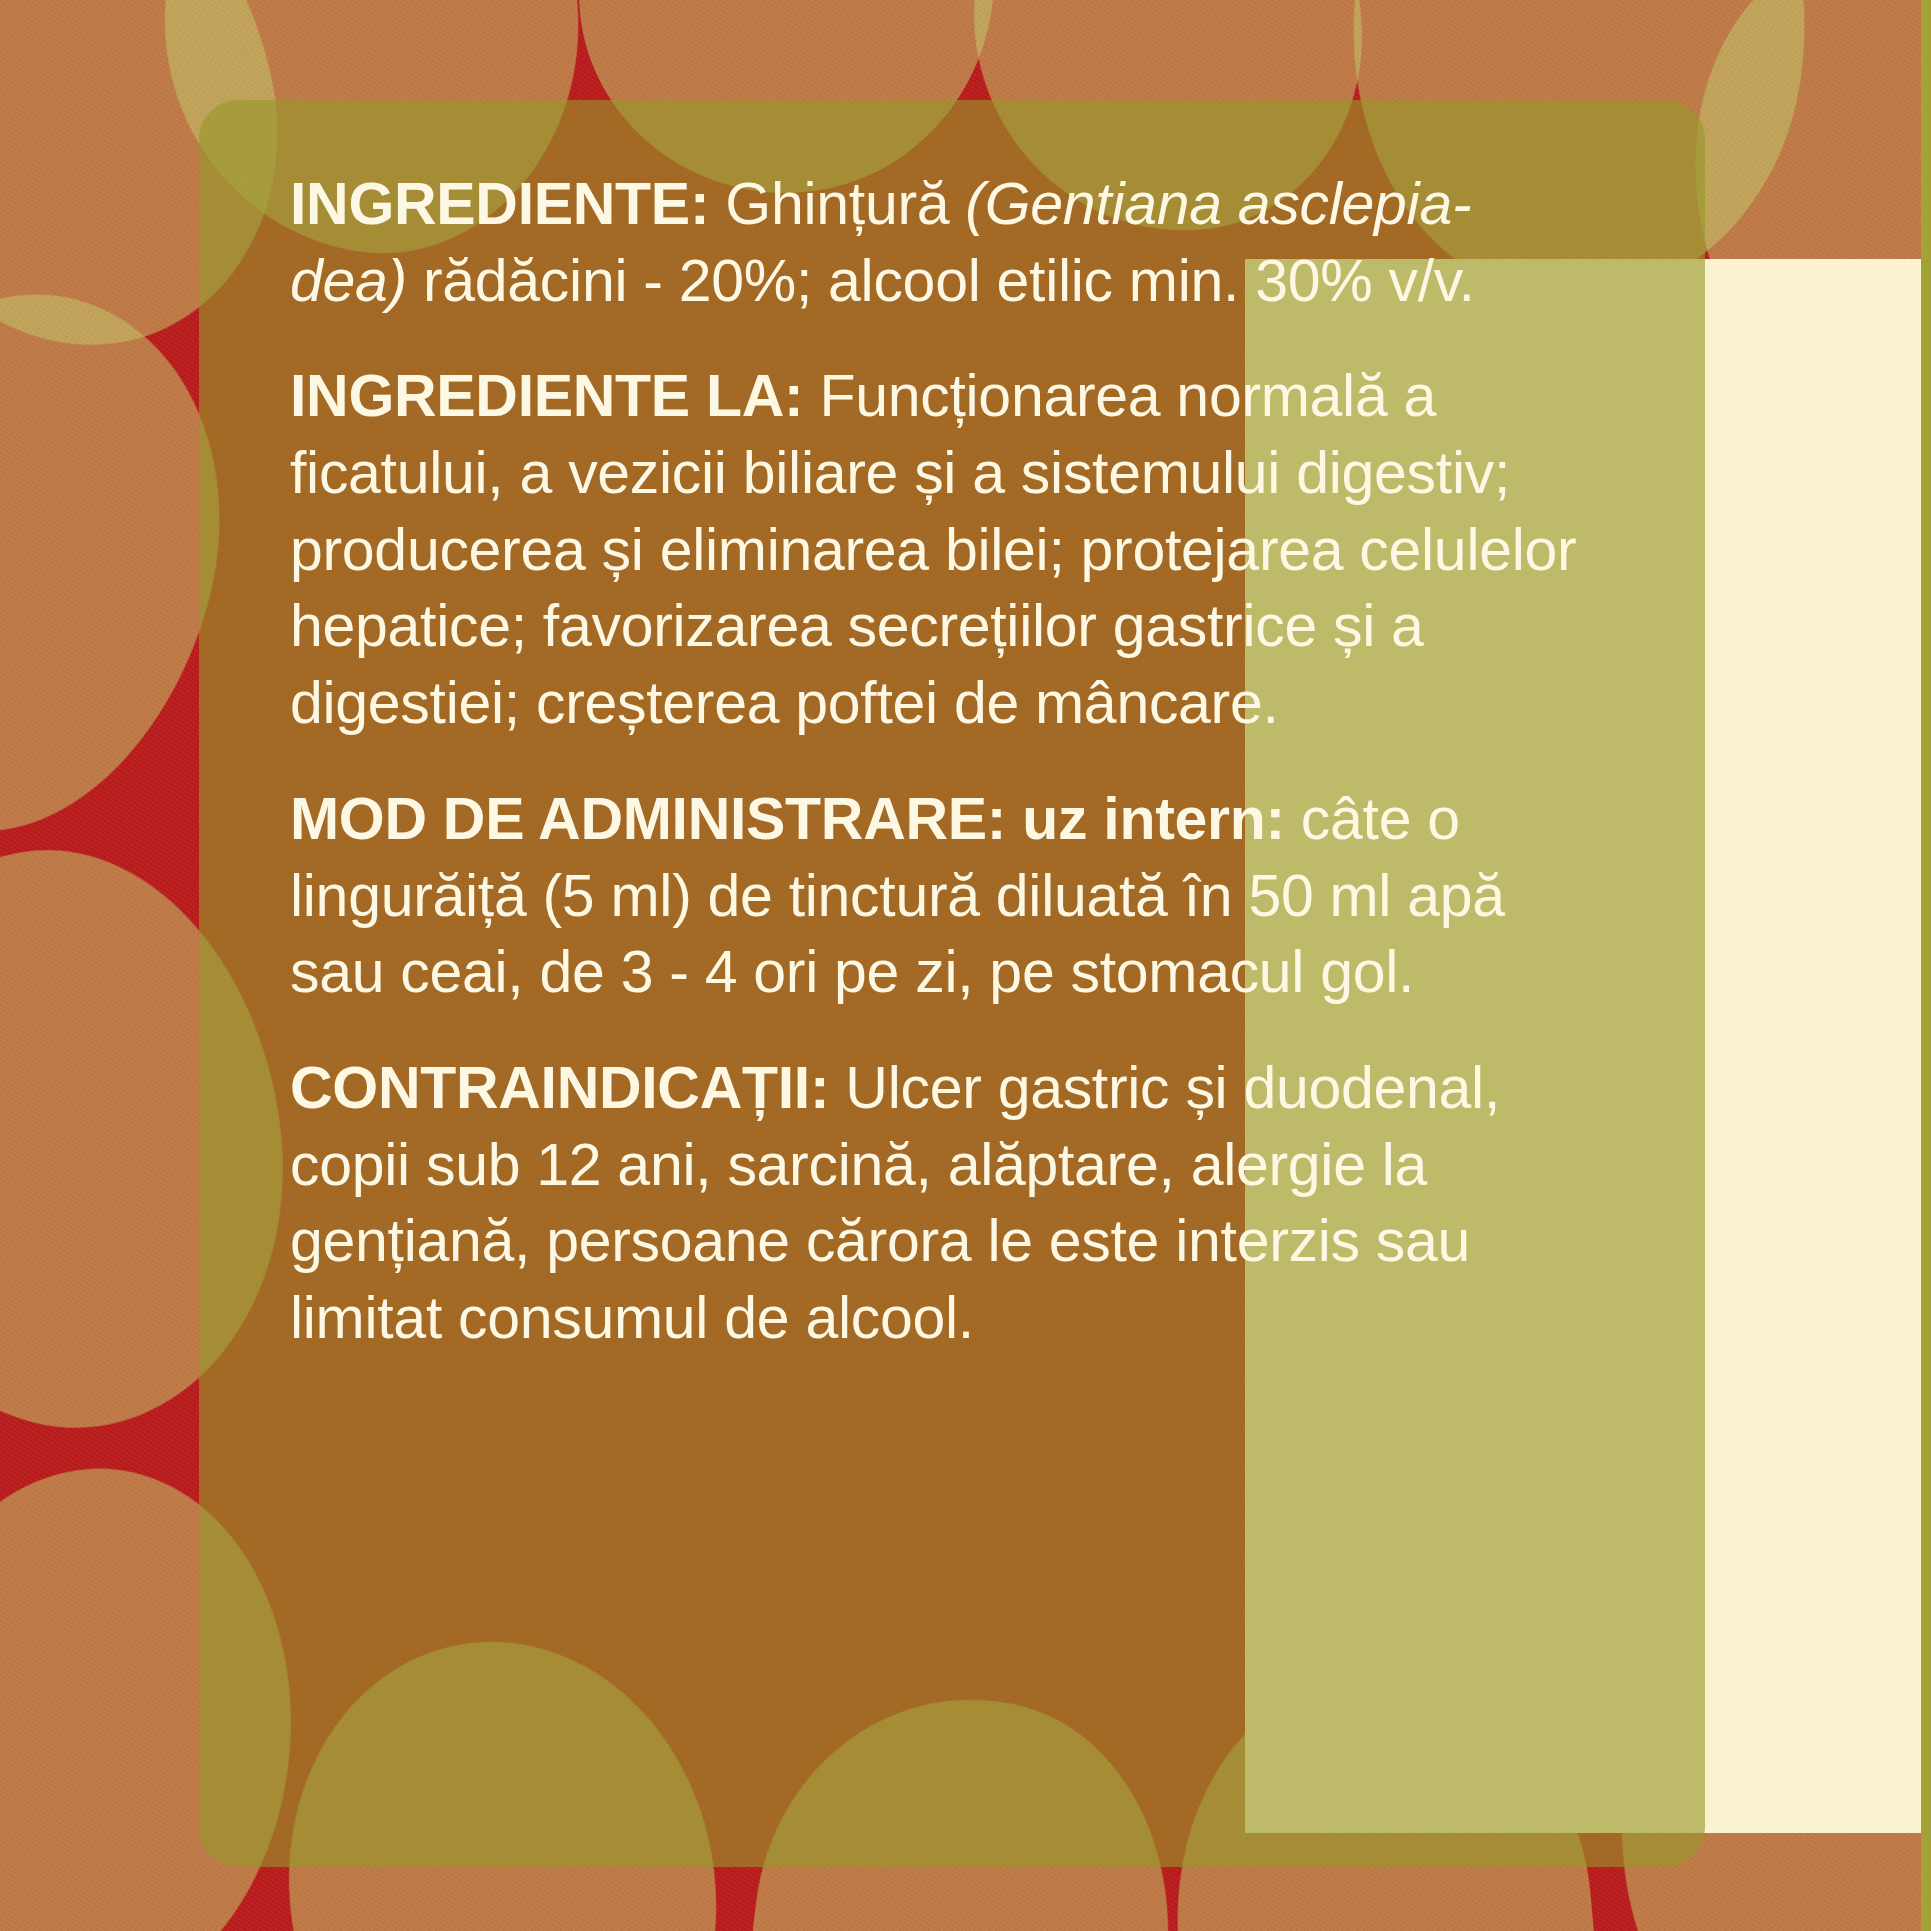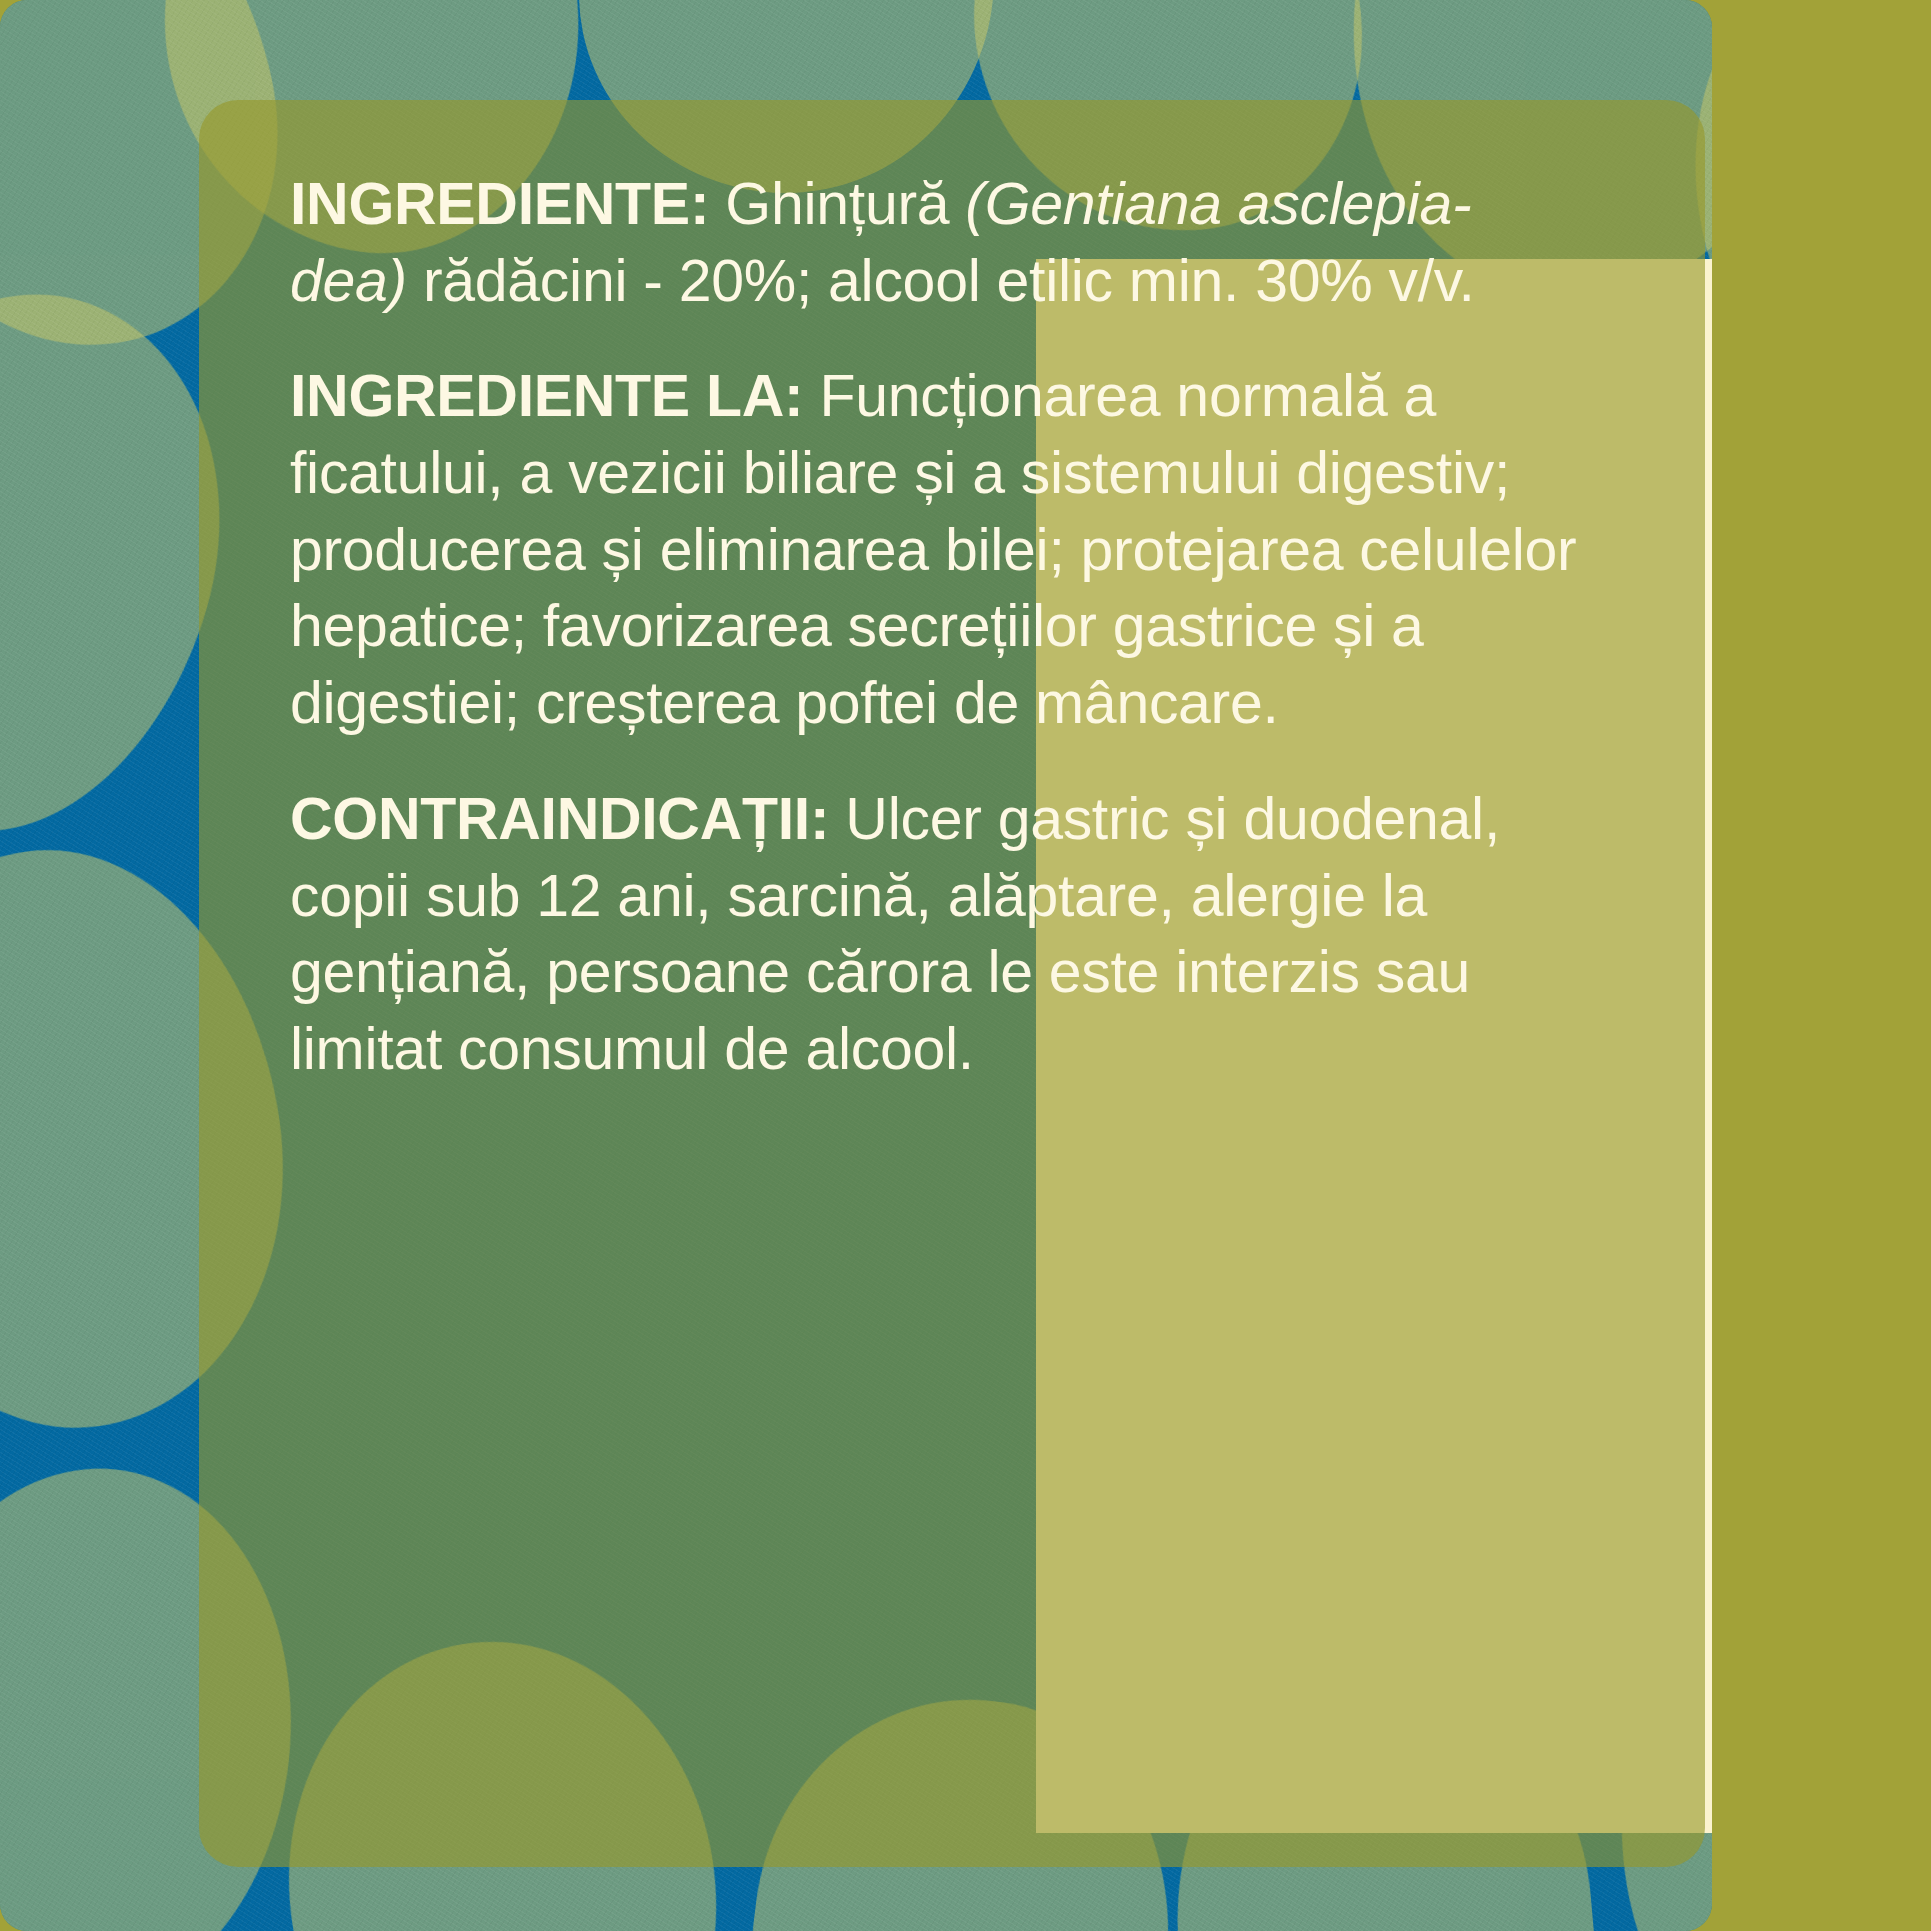--- a/index.html
+++ b/index.html
@@ -11,25 +11,24 @@
     overflow: hidden;
     background: #a2a238;
   }
 
   body {
     font-family: "Liberation Sans", sans-serif;
   }
 
   #label-root {
     position: relative;
-    width: 1712px;
+    width: 1921px;
     height: 1931px;
-    background-color: #0369a1;
+    background-color: #b91c1c;
     overflow: hidden;
-    border-radius: 27px;
   }
 
   
   .bg-layer {
     position: absolute;
     inset: 0;
     overflow: hidden;
   }
 
   .blob {
@@ -220,20 +219,23 @@
   <div class="text-block">
 
     <p class="para">
       <span class="lead">INGREDIENTE:</span><span> Ghințură </span><span class="sci">(Gentiana asclepia-dea)</span><span> rădăcini - 20%; alcool etilic min. 30% v/v.</span>
     </p>
 
     <p class="para">
       <span class="lead">INGREDIENTE LA:</span><span> Funcționarea normală a ficatului, a vezicii biliare și a sistemului digestiv; producerea și eliminarea bilei; protejarea celulelor hepatice; favorizarea secrețiilor gastrice și a digestiei; creșterea poftei de mâncare.</span>
     </p>
 
+    <p class="para">
+      <span class="lead">MOD DE ADMINISTRARE: uz intern:</span><span> câte o lingurăiță (5 ml) de tinctură diluată în 50 ml apă sau ceai, de 3 - 4 ori pe zi, pe stomacul gol.</span>
+    </p>
 
 
     <p class="para">
       <span class="lead">CONTRAINDICAȚII:</span><span> Ulcer gastric și duodenal, copii sub 12 ani, sarcină, alăptare, alergie la gențiană, persoane cărora le este interzis sau limitat consumul de alcool.</span>
     </p>
 
   </div>
 </div>
 
 

